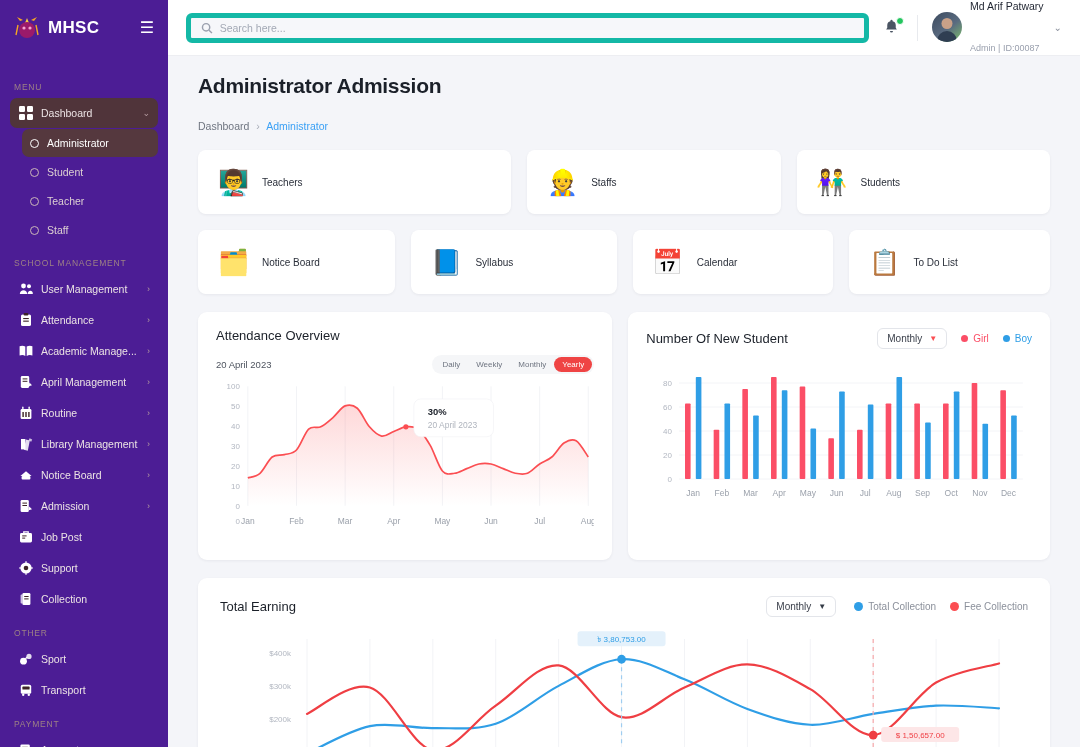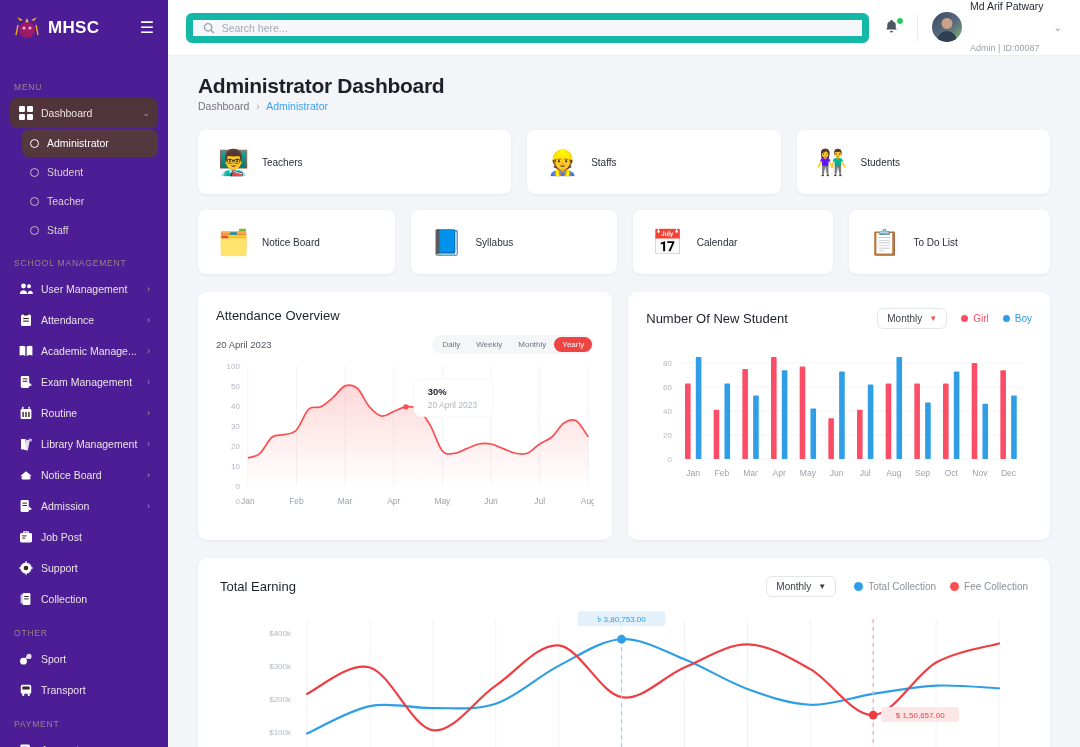--- a/index.html
+++ b/index.html
@@ -75,21 +75,21 @@
   
   #main { flex: 1; height: 747px; overflow: hidden; position: relative; }
   #topbar {
     height: 56px; background: #fff;
     display: flex; align-items: center;
     padding: 0 18px; gap: 14px;
     border-bottom: 1px solid #edeef2;
   }
   .searchbox {
     flex: 1; height: 30px; background: #f6f7fa;
-    border: 7px solid #14b8a6; border-radius: 6px;
+    border: 5px solid #14b8a6; border-radius: 6px;
     display: flex; align-items: center; gap: 7px; padding: 0 10px;
   }
   .searchbox svg { width: 12px; height: 12px; stroke: #9aa0ae; fill: none; stroke-width: 2; }
   .searchbox input {
     border: none; outline: none; background: transparent;
     font-family: "Liberation Sans", sans-serif; font-size: 10.5px;
     color: #6c7280; width: 100%;
   }
   .searchbox input::placeholder { color: #a3a9b5; }
   .bell { position: relative; width: 20px; height: 20px; cursor: pointer; }
@@ -118,21 +118,21 @@
   }
   .prof-name { font-size: 10.5px; font-weight: normal; color: #1f2430; line-height: 1.3; }
   .prof-sub { font-size: 9px; color: #9aa0ae; line-height: 1.3; margin-top: 29px; }
   .prof-chev { font-size: 10px; color: #8b919d; margin-left: 2px; }
 
   #content {
     height: 691px; overflow-y: auto; padding: 18px 30px 24px 30px;
   }
   #content::-webkit-scrollbar { width: 0; }
   .page-title { font-size: 21px; font-weight: bold; color: #1b2029; letter-spacing: -.3px; }
-  .crumb { font-size: 10.5px; color: #6f7581; margin-top: 2px; }
+  .crumb { font-size: 10.5px; color: #6f7581; margin-top: 22px; }
   .crumb .sep { margin: 0 4px; color: #a8adb8; }
   .crumb .cur { color: #3aa0f5; }
 
   
   .cards-row { display: flex; gap: 16px; margin-top: 18px; }
   .scard {
     background: #fff; border-radius: 8px;
     height: 64px; display: flex; align-items: center; gap: 14px;
     padding: 0 20px; box-shadow: 0 1px 3px rgba(20,20,43,.06);
     cursor: pointer; flex: 1;
@@ -268,21 +268,21 @@
 
   <div class="nav-item">
     <span class="nav-ico">
       <svg viewBox="0 0 14 14">
           <rect x="1.8" y="1" width="8.4" height="12" rx="1.4"></rect>
           <rect x="3.6" y="3.4" width="4.8" height="1" fill="#3d2327"></rect>
           <rect x="3.6" y="5.8" width="4.8" height="1" fill="#3d2327"></rect>
           <path d="M10.4 7.6l2.6 2.6-3.2 1 .6-3.6z"></path>
         </svg>
     </span>
-    <span class="nav-label">Exam Management</span>
+    <span class="nav-label">April Management</span>
     <span class="nav-chev">›</span>
   </div>
 
   <div class="nav-item">
     <span class="nav-ico">
       <svg viewBox="0 0 14 14">
           <rect x="1.6" y="3" width="10.8" height="10" rx="1.3"></rect>
           <rect x="3.2" y="0.6" width="1.3" height="3.4" rx=".6"></rect>
           <rect x="9.5" y="0.6" width="1.3" height="3.4" rx=".6"></rect>
           <rect x="3.4" y="6" width="1.4" height="5" fill="#3d2327"></rect>
@@ -432,21 +432,21 @@
       <span class="avatar"></span>
       <span>
         <div class="prof-name">Md Arif Patwary</div>
         <div class="prof-sub">Admin | ID:00087</div>
       </span>
       <span class="prof-chev">⌄</span>
     </div>
   </div>
 
   <div id="content">
-    <div class="page-title">Administrator Dashboard</div>
+    <div class="page-title">Administrator Admission</div>
     <div class="crumb">
       <span>Dashboard</span>
       <span class="sep">›</span>
       <span class="cur">Administrator</span>
     </div>
 
     <div class="cards-row">
       <div class="scard" style="flex:1.28">
         <span class="emoji">👨‍🏫</span>
         <span class="scard-label">Teachers</span>

